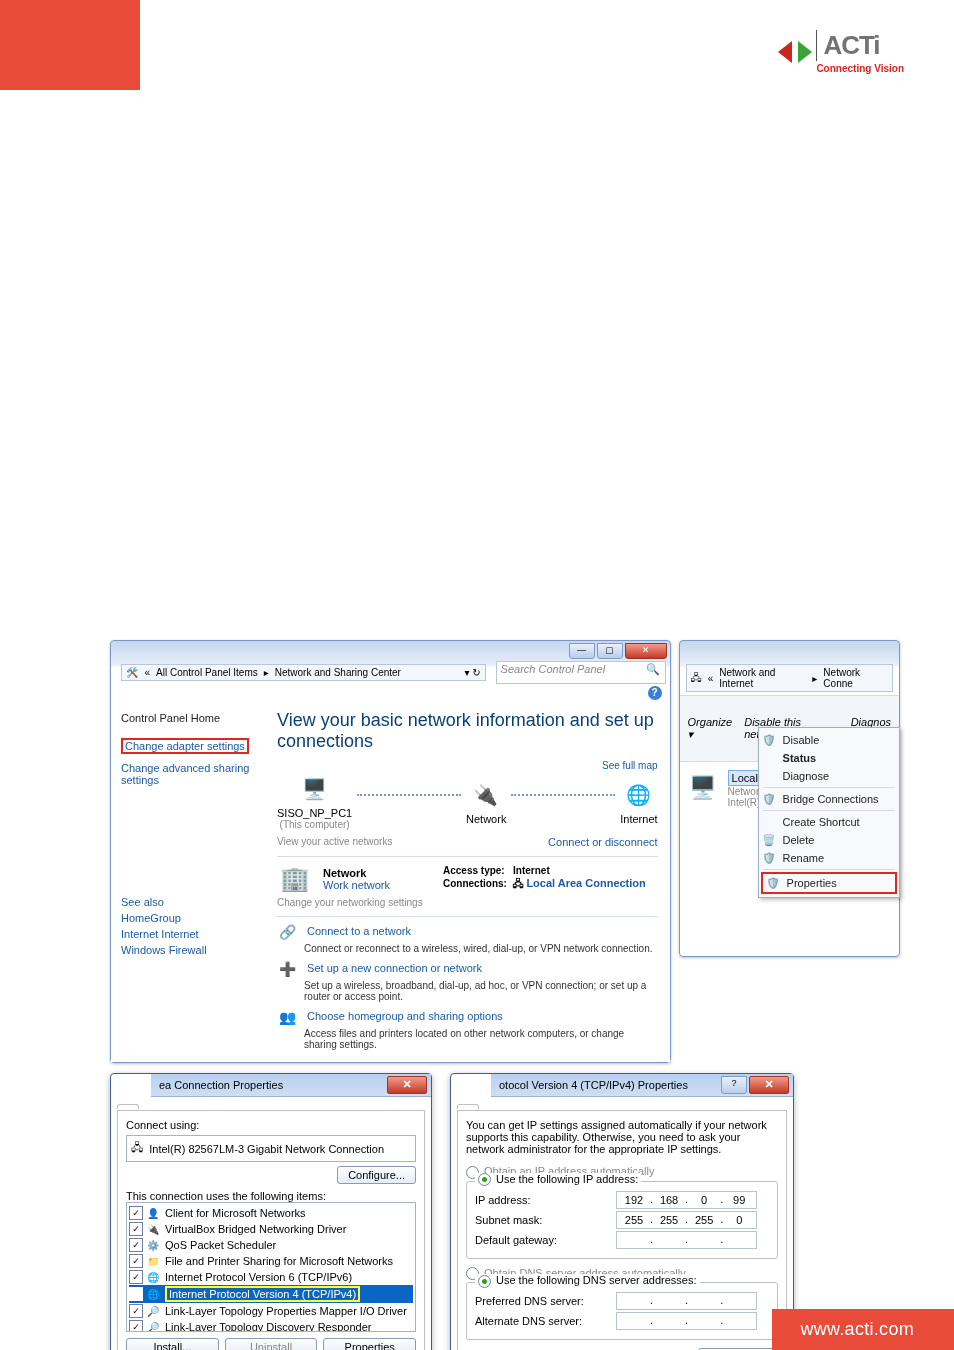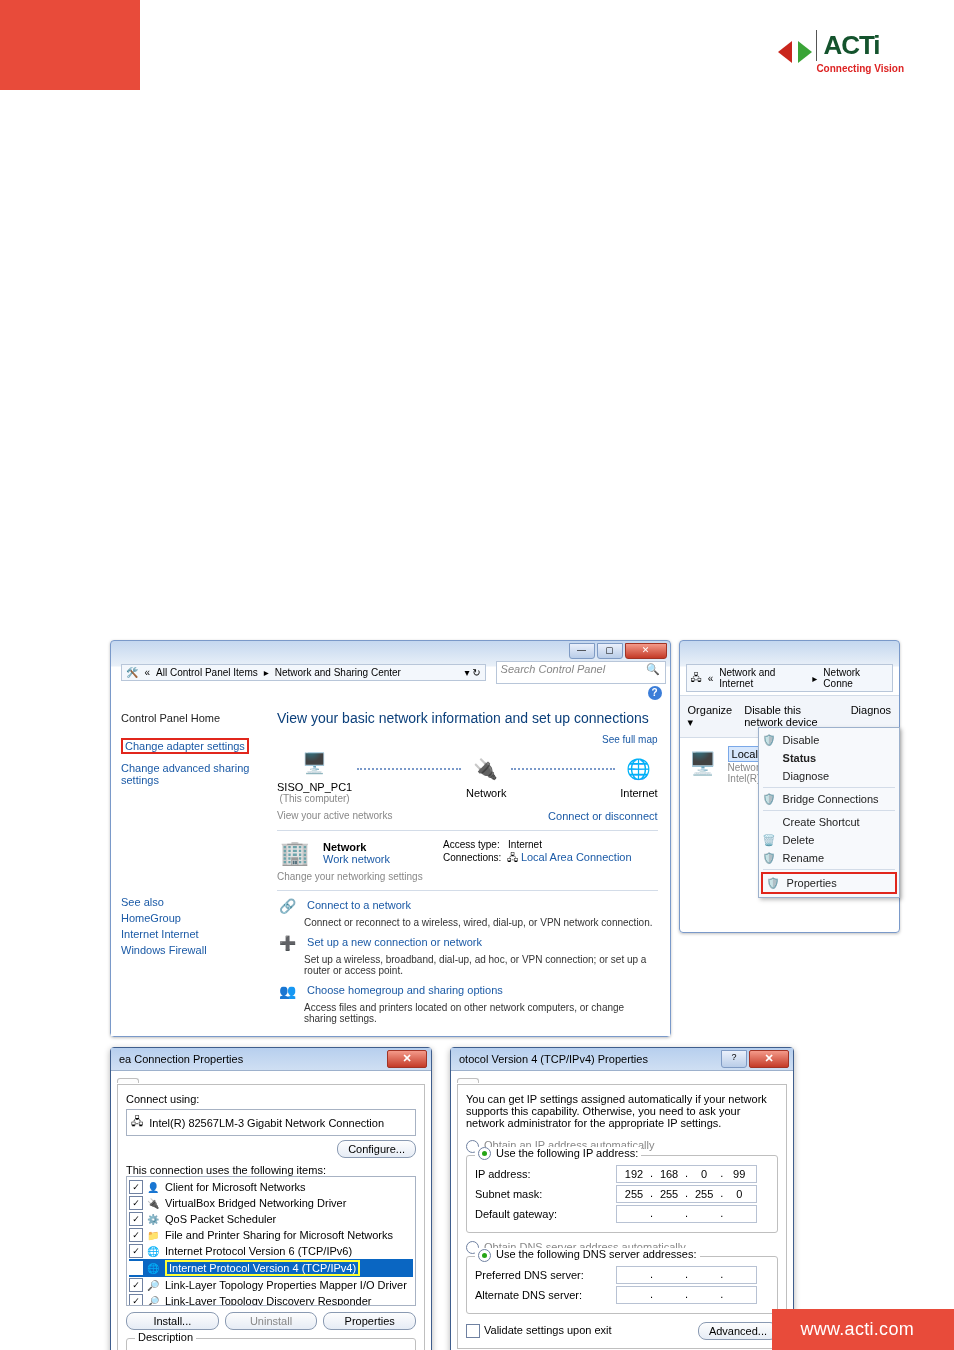--- a/index.html
+++ b/index.html
@@ -34,21 +34,21 @@
   .logo-tri {
     width: 0; height: 0;
     border-top: 11px solid transparent;
     border-bottom: 11px solid transparent;
     position: absolute;
   }
   .logo-text {
     display: flex;
     align-items: baseline;
   }
-  .logo-acti { font-size: 26px; font-weight: 800; color: #14532d; letter-spacing: -1px; border-left: 1.5px solid #555; padding-left: 6px; }
+  .logo-acti { font-size: 26px; font-weight: 800; color: #737373; letter-spacing: -1px; border-left: 1.5px solid #555; padding-left: 6px; }
   .logo-tag { font-size: 10px; color: #d22; font-weight: 600; margin-top: 2px; }
 
   .figarea {
     position: absolute;
     left: 110px;
     top: 640px;
     width: 790px;
   }
 
   
@@ -87,34 +87,34 @@
   .search {
     border: 1px solid #b8c6d9;
     background: #fff;
     padding: 1px 4px;
     width: 160px;
     font-style: italic;
     color: #888;
     position: relative;
   }
   .mag { color:#3b6fb4; font-style:normal; position:absolute; right:4px; }
-  .toolbar { background:#f2f5fa; padding:8px 8px; font-size:11px; border-top:1px solid #d3dce8; border-bottom:1px solid #d3dce8; display:flex; gap:12px;}
+  .toolbar { background:#f2f5fa; padding:20px 8px; font-size:11px; border-top:1px solid #d3dce8; border-bottom:1px solid #d3dce8; display:flex; gap:12px;font-style:italic;}
   .sidelink { color:#1b5aa6; text-decoration:none; display:block; margin:4px 0; font-size:11px;}
   .highlight-red { border: 2px solid #e1261c; padding: 0 2px; }
   .help-q { width:14px;height:14px;border-radius:50%;background:#3b7dd8;color:#fff;font-weight:700;text-align:center;line-height:14px;font-size:10px;display:inline-block;}
 
   .nsc {
     position: relative;
     width: 560px;
     font-size: 11px;
   }
   .nsc-body { display:flex; background:#fff; }
   .nsc-left { width:150px; background:#fff; padding:6px 6px 6px 10px; }
   .nsc-main { flex:1; padding:8px 12px 4px 0; position:relative; }
-  .heading { color:#0b3f7a; font-size:14px; margin-bottom:8px; }
+  .heading { color:#0b3f7a; font-size:18px; margin-bottom:8px; }
   .maplink { color:#1b5aa6; font-size:10px; float:right; }
   .netrow { display:flex; align-items:center; justify-content:space-between; margin:4px 0; }
   .neticon { width:36px;height:36px;display:inline-flex;align-items:center;justify-content:center;font-size:20px;}
   .dash { border-top:2px dotted #7a99c9; flex:1; margin:0 5px; position:relative; top:-6px; }
   .active { font-size:10px; color:#888; }
   .section-hr { border-top:1px solid #d3dce8; margin:8px 0 4px; }
   .action-icon { width:22px;height:22px;display:inline-flex;align-items:center;justify-content:center;font-size:14px;margin-right:5px;vertical-align:middle;}
   .seealso-hd { color:#1b5aa6; font-size:11px; margin:14px 0 0;}
 
   
@@ -143,26 +143,27 @@
   }
   .dialog .ttl {
     height:22px;
     background:linear-gradient(#b7cfee,#cfdff3);
     display:flex;
     justify-content:space-between;
     align-items:center;
     padding:0 4px 0 8px;
     font-size:11px;
     border-bottom:1px solid #9db1cc;
+    margin-left:40px;
   }
   .dialog .closebtn { width:38px;height:16px;border-radius:2px;background:linear-gradient(#f49a8a,#c43a27);border:1px solid #a13325;color:#fff;text-align:center;line-height:14px;font-weight:700;}
   .tab { border:1px solid #bfbfbf;border-bottom:none;border-radius:3px 3px 0 0;padding:2px 10px;display:inline-block;background:#fdfdfd;margin:6px 6px 0;position:relative;top:1px;}
   .tabpanel { border:1px solid #bfbfbf;margin:0 6px 6px;padding:8px;}
   .tbox { border:1px solid #a7b2c3;background:#fff;padding:3px 4px;display:flex;align-items:center;gap:6px;}
-  .btn { border:1px solid #8a9ab2;border-radius:8px;background:linear-gradient(#fdfdfd,#e6ecf5);padding:2px 10px;font-size:11px;display:inline-block;}
+  .btn { border:1px solid #8a9ab2;border-radius:3px;background:linear-gradient(#fdfdfd,#e6ecf5);padding:2px 10px;font-size:11px;display:inline-block;}
   .listbox { border:1px solid #a7b2c3;background:#fff;height:124px;overflow:hidden;padding:2px;}
   .li { display:flex;align-items:center;gap:4px;padding:1px 0;}
   .chk { width:12px;height:12px;border:1px solid #6f81a1;background:#fff;display:inline-flex;align-items:center;justify-content:center;font-size:9px;}
   .smicon { width:14px;height:14px;display:inline-flex;align-items:center;justify-content:center;font-size:10px;}
   .li.sel { background:#0a66c2;color:#fff;}
   .grp { border:1px solid #bfbfbf;border-radius:3px;padding:8px;margin-bottom:8px;position:relative;}
   .radio { width:11px;height:11px;border:1px solid #6f81a1;border-radius:50%;display:inline-flex;align-items:center;justify-content:center;margin-right:5px;vertical-align:middle;}
   .radio.on:after{content:"";width:5px;height:5px;background:#26a516;border-radius:50%;display:block;}
   .ipseg { display:flex;gap:0;}
   .ipseg input { width:26px;border:none;text-align:center;font:inherit;outline:none;}
@@ -267,21 +268,21 @@
               <a class="sidelink" style="display:inline;margin:0;">Connect or disconnect</a>
             </div>
             <div class="section-hr"></div>
 
             <div style="display:flex;gap:10px;align-items:center;">
               <span class="neticon" style="font-size:24px;">🏢</span>
               <div style="width:110px;">
                 <b>Network</b><br>
                 <a class="sidelink" style="display:inline;margin:0;">Work network</a>
               </div>
-              <div style="font-size:10px;">
+              <div style="font-size:10px;font-weight:bold;">
                 <span>Access type:</span>
                 &nbsp;&nbsp;<span>Internet</span><br>
                 <span>Connections:</span>
                 &nbsp;<span>🖧</span>
                 <a class="sidelink" style="display:inline;margin:0;">Local Area Connection</a>
               </div>
             </div>
 
             <div class="active" style="">Change your networking settings</div>
             <div class="section-hr"></div>

